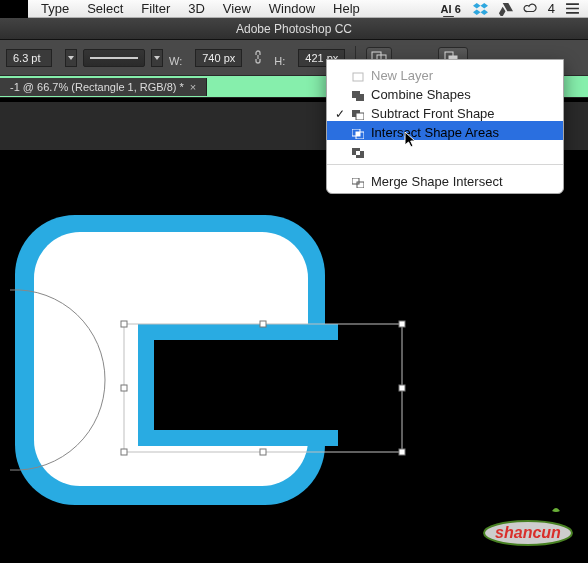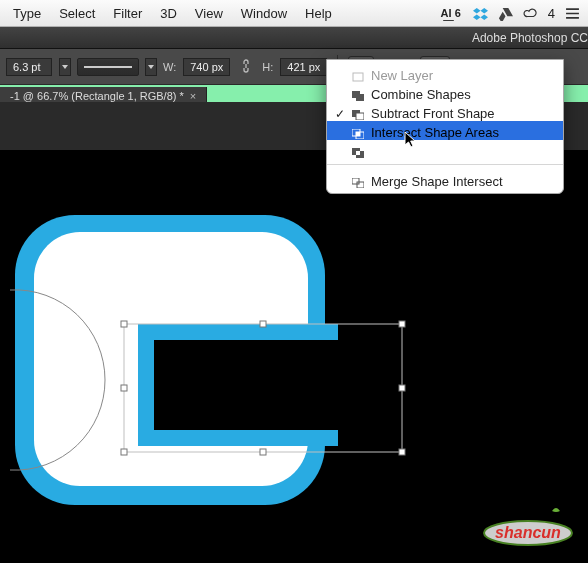--- a/index.html
+++ b/index.html
@@ -1,36 +1,36 @@
 <!DOCTYPE html>
 <html><head>
 <meta charset="utf-8">
 <style>
   * { margin: 0; padding: 0; box-sizing: border-box; font-family: "Lucida Grande", "Helvetica Neue", Arial, sans-serif; }
   body { background: #000; width: 588px; height: 563px; overflow: hidden; position: relative; }
   
   
-  .menubar { height: 27px; background: linear-gradient(#fbfbfb, #e8e8e8); border-bottom: 1px solid #b0b0b0; display: flex; align-items: center; padding: 0 4px; font-size: 13px; color: #222; }
+  .menubar { height: 18px; background: linear-gradient(#fbfbfb, #e8e8e8); border-bottom: 1px solid #b0b0b0; display: flex; align-items: center; padding: 0 4px; font-size: 13px; color: #222; margin-left: 28px; }
   .menubar .menu-item { padding: 0 9px; cursor: default; }
   .menubar .spacer { flex: 1; }
   .menubar .tray { display: flex; align-items: center; gap: 10px; padding-right: 4px; }
   .menubar .tray svg, .menubar .tray .glyph { width: 15px; height: 15px; }
   .menubar .ai6 { font-weight: bold; font-size: 11px; padding:1px 2px; }
   .menubar .four { font-size: 13px; }
   
   
-  .titlebar { height: 22px; background: linear-gradient(#434343, #2f2f2f); display:flex; align-items:center; justify-content:flex-end; color:#ddd; font-size:12px; border-bottom:1px solid #111; }
+  .titlebar { height: 22px; background: linear-gradient(#434343, #2f2f2f); display:flex; align-items:center; justify-content:center; color:#ddd; font-size:12px; border-bottom:1px solid #111; }
   
   
   .optionsbar { height: 36px; background:#494949; border-bottom:1px solid #2a2a2a; display:flex; align-items:center; padding:0 6px; color:#ddd; font-size:11px; gap:6px; position:relative; }
   .optionsbar .stroke-preview { width:62px; height:18px; background:linear-gradient(#353535,#2b2b2b); border:1px solid #222; border-radius:2px; display:flex; align-items:center; }
   .optionsbar .stroke-preview .line { height:2px; background:#ccc; flex:1; margin:0 6px;}
   .optionsbar .dd { width:12px; height:18px; background:#3a3a3a; border:1px solid #222; display:flex;align-items:center;justify-content:center;}
   .optionsbar .dd svg { width:8px;height:8px; }
-  .optionsbar .field { display:flex; align-items:center; gap:7px; }
+  .optionsbar .field { display:flex; align-items:flex-end; gap:13px; }
   .optionsbar .field .lbl { color:#ccc; }
   .optionsbar .field .val { background:#3a3a3a; border:1px solid #222; padding:2px 6px; min-width:46px; text-align:left; color:#eee; font-size:11px;}
   .optionsbar .link-icon { padding:0 4px; }
   .optionsbar .sep { width:1px; height:24px; background:#2d2d2d; margin:0 4px;}
   .optionsbar .iconbtn { width:26px; height:22px; background:linear-gradient(#555,#444); border:1px solid #2a2a2a; border-radius:3px; display:flex; align-items:center; justify-content:center; }
   .optionsbar .pathop { width:30px; height:22px; background:linear-gradient(#5a5a5a,#474747); border:1px solid #2a2a2a; border-radius:3px; display:flex;align-items:center;justify-content:center; margin-left:40px;}
   
   
   .tabstrip { height: 22px; background: #86efac; border-bottom:1px solid #222; display:flex; align-items:center; }
   .tabstrip .tab { background:#3d3d3d; color:#ddd; font-size:11px; padding:3px 10px; border-right:1px solid #222; display:flex; align-items:center; gap:6px;}

